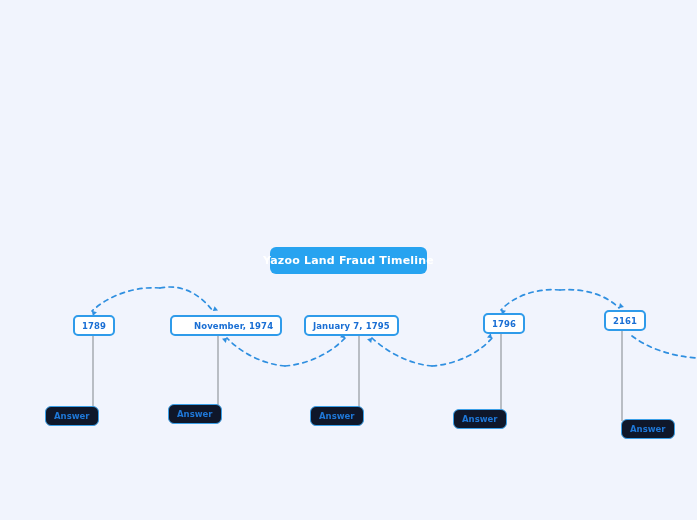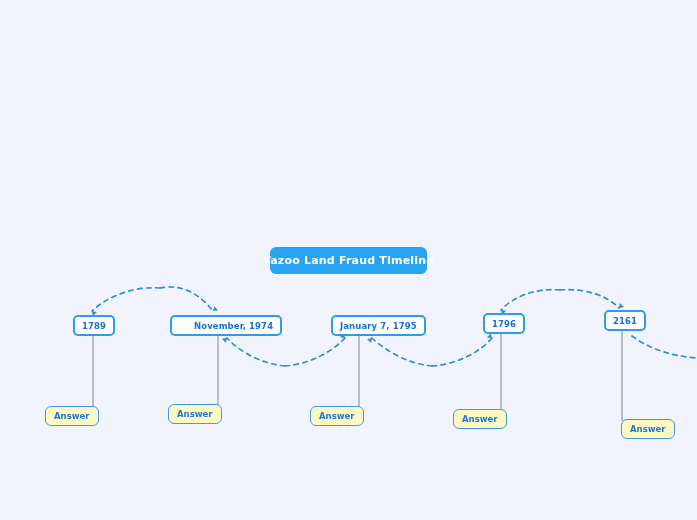--- a/index.html
+++ b/index.html
@@ -63,21 +63,21 @@
   }
   .branch-label {
     color: #1a6fd4;
     font-size: 8.5px;
     font-weight: bold;
     white-space: nowrap;
     letter-spacing: 0.1px;
   }
   .leaf-node {
     position: absolute;
-    background: #fef9c3;
+    background: #0f172a;
     border: 1.6px solid #3a9fe8;
     border-radius: 6px;
     height: 20px;
     display: flex;
     align-items: center;
     justify-content: center;
     box-sizing: border-box;
     padding: 0 8px;
   }
   .leaf-label {
@@ -137,21 +137,21 @@
 
   <div class="stem" style="left:217px; top:336px; height:70px;"></div>
   <div class="branch-node" style="left:170px; top:315px;padding-left:22px;">
     <span class="branch-label">November, 1974</span>
   </div>
   <div class="leaf-node" style="left:168px; top:404px;">
     <span class="leaf-label">Answer</span>
   </div>
 
   <div class="stem" style="left:358px; top:336px; height:72px;"></div>
-  <div class="branch-node" style="left:331px; top:315px;">
+  <div class="branch-node" style="left:304px; top:315px;">
     <span class="branch-label">January 7, 1795</span>
   </div>
   <div class="leaf-node" style="left:310px; top:406px;">
     <span class="leaf-label">Answer</span>
   </div>
 
   <div class="stem" style="left:500px; top:334px; height:77px;"></div>
   <div class="branch-node" style="left:483px; top:313px;text-align:right;">
     <span class="branch-label">1796</span>
   </div>

